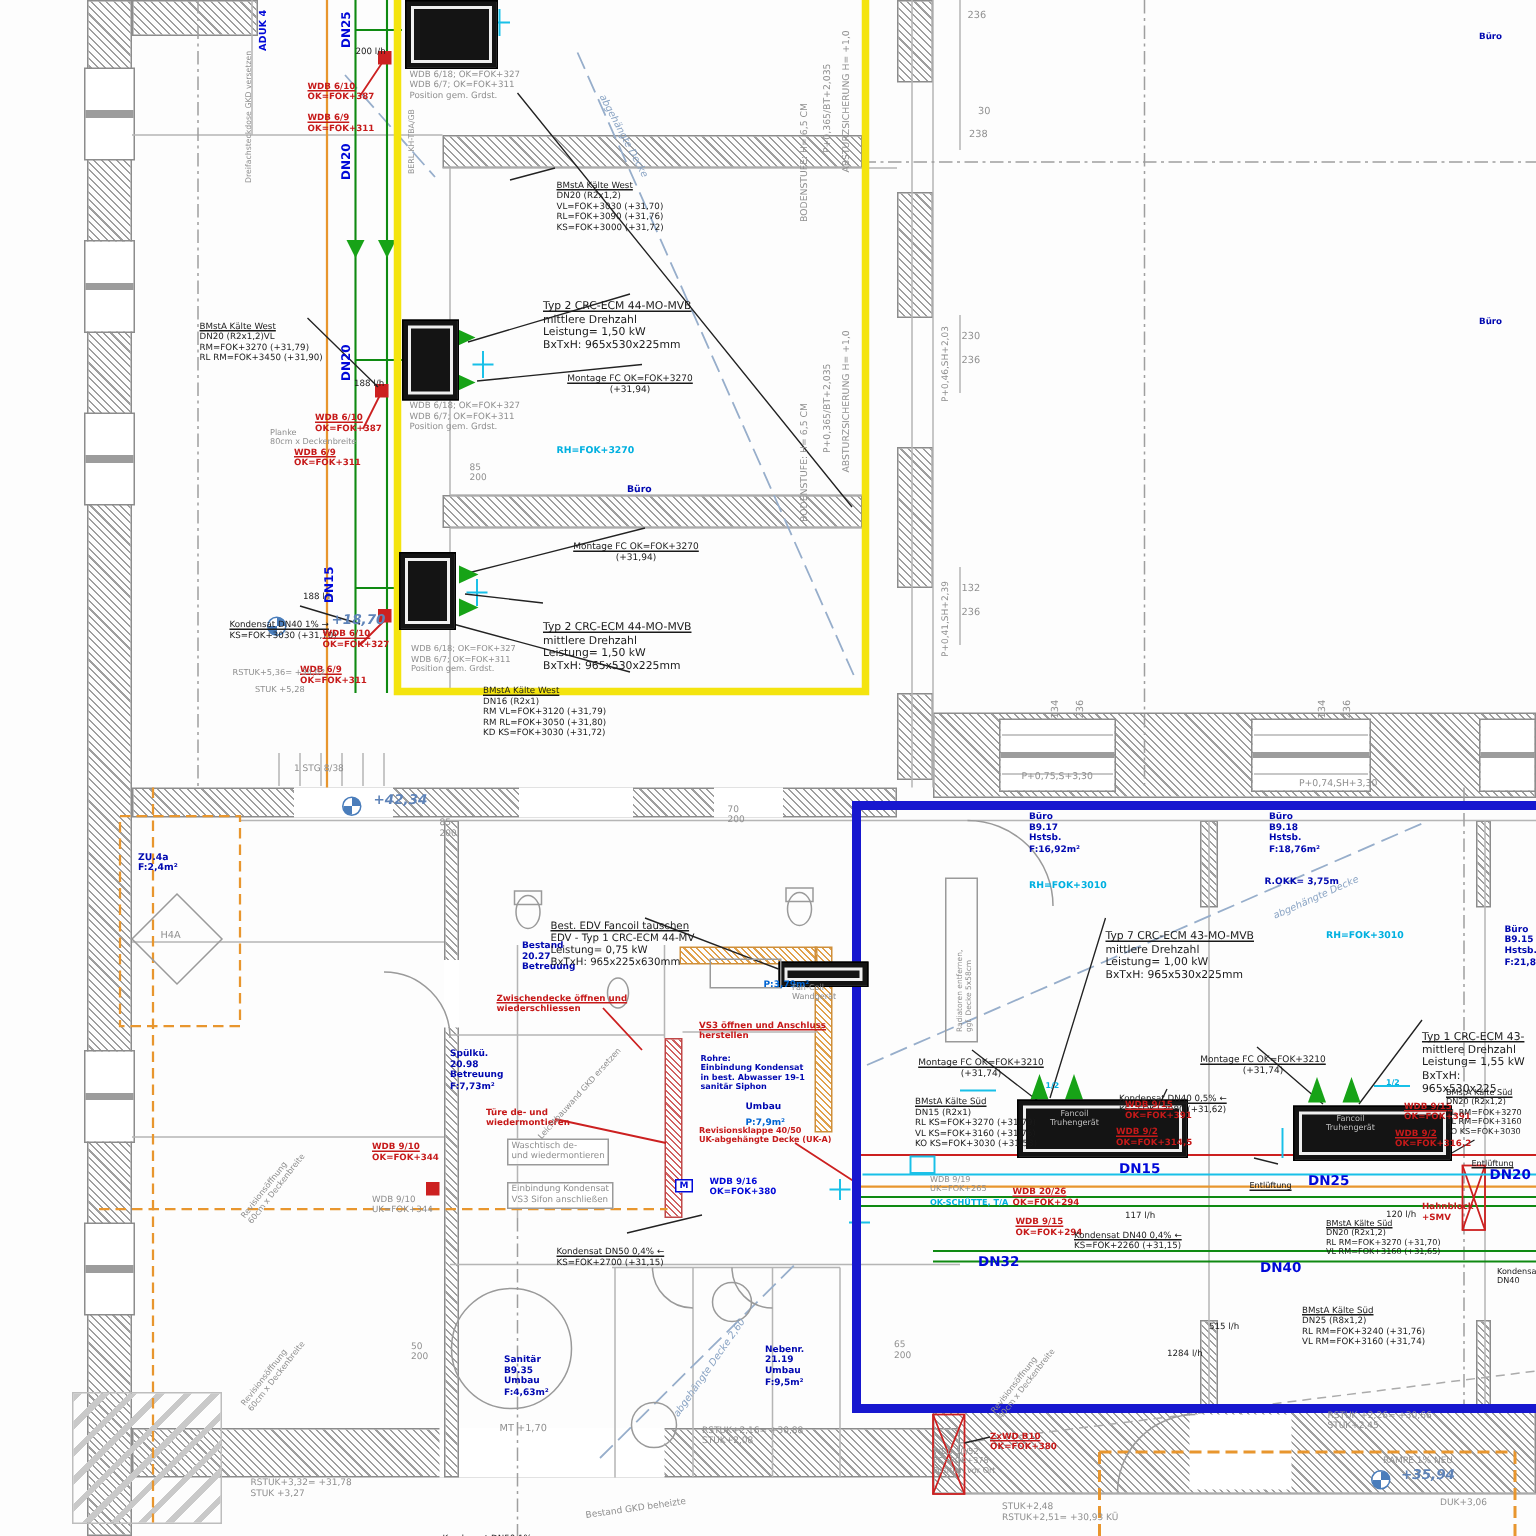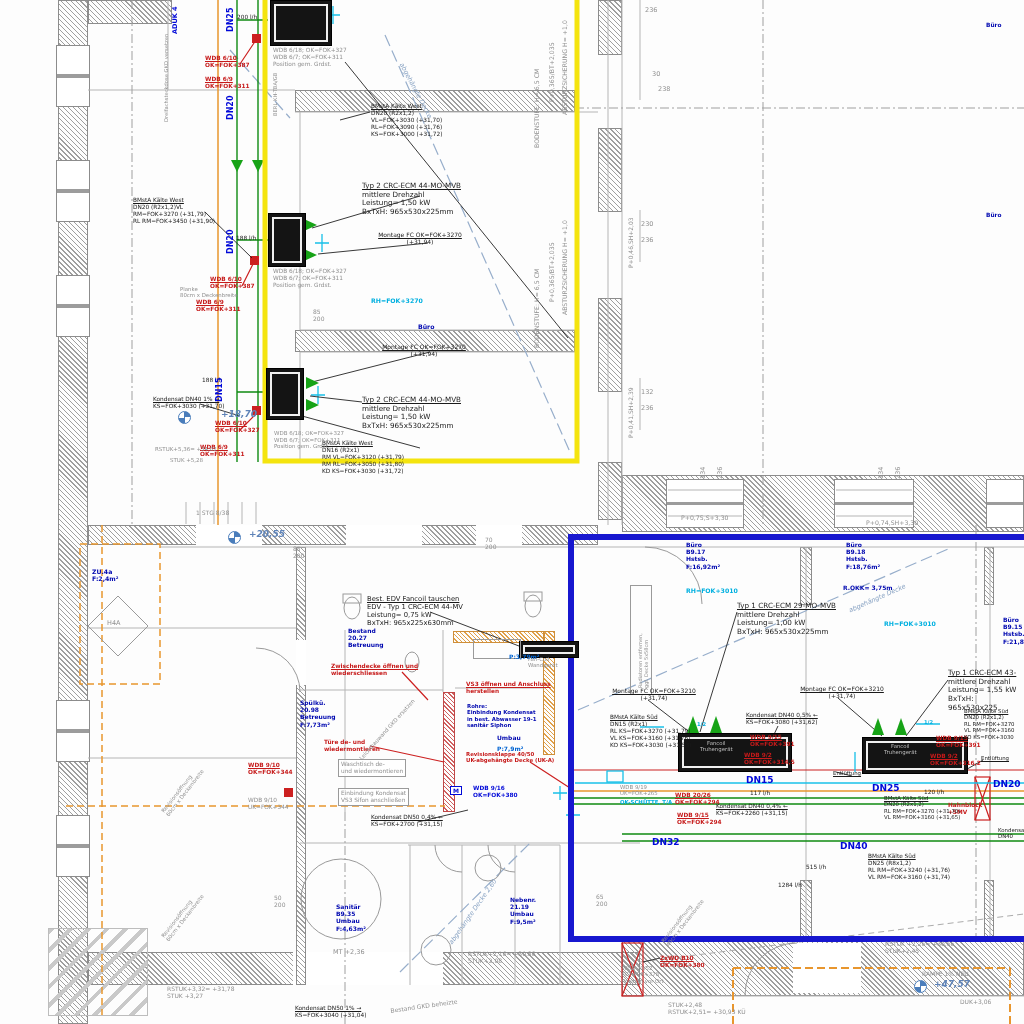--- a/index.html
+++ b/index.html
@@ -14,21 +14,21 @@
   .win{background:linear-gradient(to bottom,#fff 46%,#9c9c9c 46%,#9c9c9c 54%,#fff 54%);border:1px solid #8c8c8c;}
   .stairdiag{background-image:repeating-linear-gradient(135deg,#c9c9c9 0 4px,transparent 4px 13px);border:1px solid #bdbdbd;}
   
   .fcu{background:#141414;border:1px solid #000;box-shadow:inset 0 0 0 3px #141414, inset 0 0 0 5px #f0f0f0;}
   .gob{border:1px solid #9a9a9a;background:transparent;}
   
   .lvlmark{width:13px;height:13px;border-radius:50%;border:1px solid #4a7dbb;
     background:conic-gradient(#4a7dbb 0 90deg,#fff 90deg 180deg,#4a7dbb 180deg 270deg,#fff 270deg 360deg);}
   
   .lbl{position:absolute;white-space:pre-line;line-height:1.2;transform-origin:0 0;z-index:40;}
-  .k{color:#1a1a1a;}
+  .k{color:#1a1a1a;margin-top:18px;}
   .r{color:#c61a1a;font-weight:bold;}
   .g{color:#8f8f8f;}
   .dim{color:#909090;}
   .room{color:#0008b0;font-weight:bold;}
   .dn{color:#0008d8;font-weight:bold;}
   .bb{color:#0008d8;font-weight:bold;}
   .c{color:#00b0e0;font-weight:bold;}
   .lb{color:#0064d2;font-weight:bold;}
   .lvl{color:#5e83b8;font-weight:bold;font-style:italic;}
   .dk{color:#8aa4c4;font-style:italic;}
@@ -238,21 +238,21 @@
       <div class="lbl k u" style="left: 322px; top: 440px; font-size: 5.8px;">BMstA Kälte West
 DN16 (R2x1)
 RM VL=FOK+3120 (+31,79)
 RM RL=FOK+3050 (+31,80)
 KD KS=FOK+3030 (+31,72)</div>
       <div class="lbl g" style="left: 274px; top: 430px; font-size: 5.5px;">WDB 6/18; OK=FOK+327
 WDB 6/7; OK=FOK+311
 Position gem. Grdst.</div>
       <div class="lbl dim" style="left: 645px; top: 7px; font-size: 6.5px;">236</div>
       <div class="lbl dim" style="left: 652px; top: 71px; font-size: 6.5px;">30</div>
-      <div class="lbl dim" style="left: 646px; top: 86px; font-size: 6.5px; margin-left: 12px;">238</div>
+      <div class="lbl dim" style="left: 646px; top: 86px; font-size: 6.5px;">238</div>
       <div class="lbl dim" style="left: 641px; top: 221px; font-size: 6.5px;">230</div>
       <div class="lbl dim" style="left: 641px; top: 237px; font-size: 6.5px;">236</div>
       <div class="lbl dim" style="left: 641px; top: 389px; font-size: 6.5px;">132</div>
       <div class="lbl dim" style="left: 641px; top: 405px; font-size: 6.5px;">236</div>
       <div class="lbl room" style="left: 986px; top: 22px; font-size: 5.8px;">Büro</div>
       <div class="lbl room" style="left: 986px; top: 212px; font-size: 5.8px;">Büro</div>
       <div class="lbl dn" style="left: 226px; top: 32px; font-size: 8px; transform: rotate(-90deg);">DN25</div>
       <div class="lbl dn" style="left: 226px; top: 120px; font-size: 8px; transform: rotate(-90deg);">DN20</div>
       <div class="lbl dn" style="left: 226px; top: 254px; font-size: 8px; transform: rotate(-90deg);">DN20</div>
       <div class="lbl dn" style="left: 215px; top: 402px; font-size: 8px; transform: rotate(-90deg);">DN15</div>
@@ -267,21 +267,21 @@
       <div class="lbl g" style="left: 561px; top: 315px; font-size: 6.2px; transform: rotate(-90deg);">ABSTURZSICHERUNG H= +1,0</div>
       <div class="lbl g" style="left: 627px; top: 268px; font-size: 6px; transform: rotate(-90deg);">P+0,46,SH+2,03</div>
       <div class="lbl g" style="left: 627px; top: 438px; font-size: 6px; transform: rotate(-90deg);">P+0,41,SH+2,39</div>
       <div class="lbl dim" style="left: 700px; top: 479px; font-size: 6.5px; transform: rotate(-90deg);">134</div>
       <div class="lbl dim" style="left: 717px; top: 479px; font-size: 6.5px; transform: rotate(-90deg);">236</div>
       <div class="lbl dim" style="left: 878px; top: 479px; font-size: 6.5px; transform: rotate(-90deg);">134</div>
       <div class="lbl dim" style="left: 895px; top: 479px; font-size: 6.5px; transform: rotate(-90deg);">236</div>
       <div class="lbl g" style="left: 681px; top: 514px; font-size: 6.2px;">P+0,75,S+3,30</div>
       <div class="lbl g" style="left: 866px; top: 519px; font-size: 6.2px;">P+0,74,SH+3,30</div>
       <div class="lbl g" style="left: 196px; top: 509px; font-size: 6px;">1 STG 8/38</div>
-      <div class="lbl lvl" style="left: 249px; top: 529px; font-size: 9px;">+20,55</div>
+      <div class="lbl lvl" style="left: 249px; top: 529px; font-size: 9px;">+42,34</div>
       <div class="lbl dim" style="left: 313px; top: 308px; font-size: 6px;">85
 200</div>
       <div class="lbl dim" style="left: 293px; top: 545px; font-size: 6px;">85
 200</div>
       <div class="lbl dim" style="left: 485px; top: 536px; font-size: 6px;">70
 200</div>
       <div class="lbl room" style="left: 92px; top: 568px; font-size: 6.2px;">ZU.4a
 F:2,4m²</div>
       <div class="lbl g" style="left: 107px; top: 620px; font-size: 6.5px;">H4A</div>
       <div class="lbl dk" style="left: 404px; top: 62px; font-size: 6.5px; transform: rotate(62deg);">abgehängte Decke</div>
@@ -345,21 +345,21 @@
       <div class="lbl bb" style="left: 473px; top: 785px; font-size: 5.8px;">WDB 9/16
 OK=FOK+380</div>
       <div class="lbl r u" style="left: 248px; top: 762px; font-size: 5.8px;">WDB 9/10
 OK=FOK+344</div>
       <div class="lbl g" style="left: 248px; top: 797px; font-size: 5.8px;">WDB 9/10
 UK=FOK+344</div>
       <div class="lbl mb" style="left: 450px; top: 786px; font-size: 6px;">M</div>
       <div class="lbl k u" style="left: 371px; top: 814px; font-size: 5.8px;">Kondensat DN50 0,4% ←
 KS=FOK+2700 (+31,15)</div>
       <div class="lbl g" style="left: 358px; top: 757px; font-size: 5.4px; transform: rotate(-48deg);">Leichtbauwand GKD ersetzen</div>
-      <div class="lbl k u" style="left: 737px; top: 602px; font-size: 7.2px;">Typ 1  CRC-ECM 29-MO-MVB
+      <div class="lbl k u" style="left: 737px; top: 602px; font-size: 7.2px;">Typ 7  CRC-ECM 43-MO-MVB
 mittlere Drehzahl
 Leistung= 1,00 kW
 BxTxH: 965x530x225mm</div>
       <div class="lbl k u" style="left: 948px; top: 669px; font-size: 7.2px;">Typ 1  CRC-ECM 43-
 mittlere Drehzahl
 Leistung= 1,55 kW
 BxTxH: 965x530x225</div>
       <div class="lbl k u ctr" style="left: 610px; top: 687px; font-size: 6px;">Montage FC OK=FOK+3210
 (+31,74)</div>
       <div class="lbl k u ctr" style="left: 798px; top: 685px; font-size: 6px;">Montage FC OK=FOK+3210
@@ -416,29 +416,29 @@
       <div class="lbl k u" style="left: 964px; top: 708px; font-size: 5.4px;">BMstA Kälte Süd
 DN20 (R2x1,2)
 RL RM=FOK+3270
 VL RM=FOK+3160
 KO KS=FOK+3030</div>
       <div class="lbl c" style="left: 697px; top: 721px; font-size: 5.2px;">1/2</div>
       <div class="lbl c" style="left: 924px; top: 719px; font-size: 5.2px;">1/2</div>
       <div class="lbl k" style="left: 998px; top: 827px; font-size: 5.4px;">Kondensat DN40</div>
       <div class="lbl g" style="left: 637px; top: 688px; font-size: 5px; transform: rotate(-90deg);">Radiatoren entfernen,
 ggf. Decke 5x58cm</div>
-      <div class="lbl g" style="left: 333px; top: 949px; font-size: 6.5px;">MT +2,36</div>
+      <div class="lbl g" style="left: 333px; top: 949px; font-size: 6.5px;">MT +1,70</div>
       <div class="lbl g" style="left: 468px; top: 950px; font-size: 6px;">RSTUK+2,16= +30,88
 STUK+2,08</div>
       <div class="lbl g" style="left: 167px; top: 985px; font-size: 6px;">RSTUK+3,32= +31,78
 STUK +3,27</div>
       <div class="lbl g" style="left: 885px; top: 940px; font-size: 6px;">RSTUK +2,26= +30,66
 STUK+2,45</div>
       <div class="lbl g" style="left: 922px; top: 970px; font-size: 6px;">RAMPE 1% NEU</div>
-      <div class="lbl lvl" style="left: 934px; top: 979px; font-size: 9px;">+47,57</div>
+      <div class="lbl lvl" style="left: 934px; top: 979px; font-size: 9px;">+35,94</div>
       <div class="lbl g" style="left: 960px; top: 998px; font-size: 6px;">DUK+3,06</div>
       <div class="lbl g" style="left: 668px; top: 1001px; font-size: 6px;">STUK+2,48
 RSTUK+2,51= +30,93 KÜ</div>
       <div class="lbl r u" style="left: 660px; top: 955px; font-size: 5.8px;">ZxWD B10
 OK=FOK+380</div>
       <div class="lbl g" style="left: 622px; top: 965px; font-size: 5.4px;">WDB 30/52
 FC=FOK+378
 Position vor Ort</div>
       <div class="lbl k u" style="left: 295px; top: 1005px; font-size: 5.8px;">Kondensat DN50 1% →
 KS=FOK+3040 (+31,04)</div>

